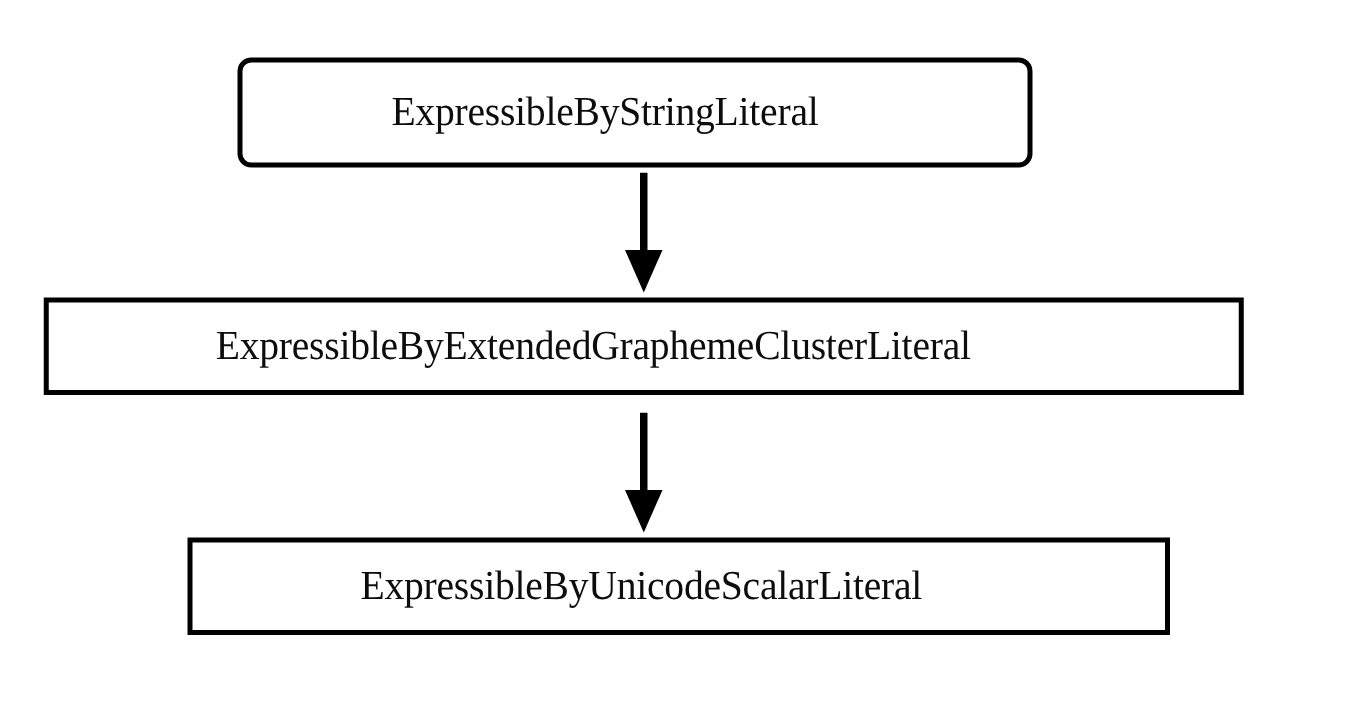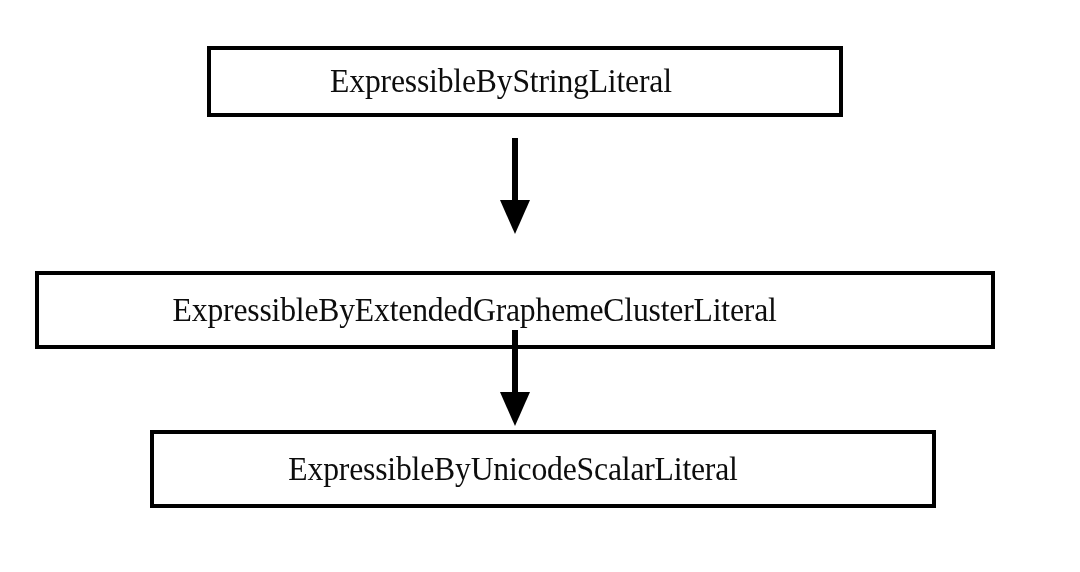--- a/index.html
+++ b/index.html
@@ -30,36 +30,36 @@
     line-height: 1;
     color: #0d0d0d;
     white-space: nowrap;
     letter-spacing: -0.2px;
     transform: scaleX(0.96);
     transform-origin: center center;
   }
 
   
   #node-string-literal {
-    left: 207px;
+    left: 190px;
     top: 46px;
     width: 636px;
-    height: 71px;
+    height: 88px;
+    border-radius: 11px;
   }
   #node-string-literal .node-label {
     position: relative;
     left: -24px;
   }
 
   #node-grapheme-literal {
     left: 35px;
     top: 238px;
     width: 960px;
     height: 78px;
-    margin-top: 33px;
   }
   #node-grapheme-literal .node-label {
     position: relative;
     left: -40px;
   }
 
   #node-unicode-literal {
     left: 150px;
     top: 430px;
     width: 786px;

